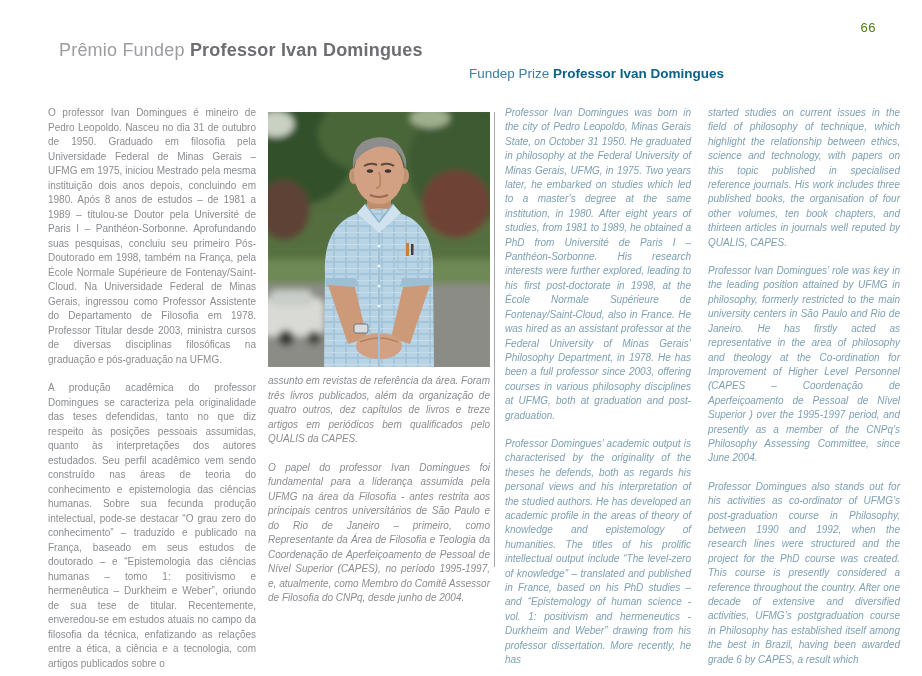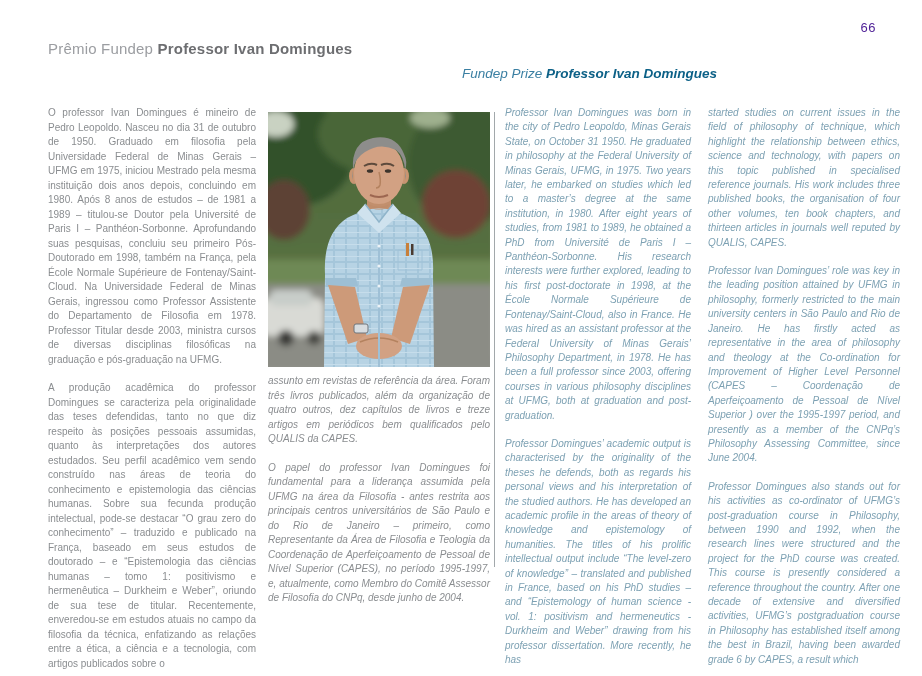--- a/index.html
+++ b/index.html
@@ -5,31 +5,31 @@
   html,body{margin:0;padding:0;background:#ffffff;}
   .page{
     position:relative;
     width:922px;height:676px;
     background:#ffffff;
     font-family:"Liberation Sans", sans-serif;
     overflow:hidden;
   }
   .page-number{
     position:absolute;top:20px;right:46px;
-    font-size:13px;color:#4c1d95;letter-spacing:.5px;
+    font-size:13px;color:#4d7c0f;letter-spacing:.5px;
   }
   .title{
-    position:absolute;left:48px;top:40px;margin:0;
-    font-size:15px;font-weight:normal;color:#9b9da1;
+    position:absolute;left:59px;top:40px;margin:0;
+    font-size:18px;font-weight:normal;color:#9b9da1;
     letter-spacing:.2px;white-space:nowrap;
   }
   .title .t-bold{font-weight:bold;color:#6d6e71;}
   .subtitle{
-    position:absolute;top:66px;left:53px;width:664px;
-    text-align:right;font-size:13.5px;font-style:italic;
+    position:absolute;top:66px;left:60px;width:664px;
+    text-align:right;font-size:13.5px;
     color:#3a7fa2;white-space:nowrap;
   }
   .subtitle .s-bold{font-weight:bold;color:#0d6187;}
   .col{
     position:absolute;
     font-size:10px;line-height:14.5px;
     text-align:justify;
   }
   .col p{margin:0 0 14px 0;}
   .pt{color:#8a8d90;}

